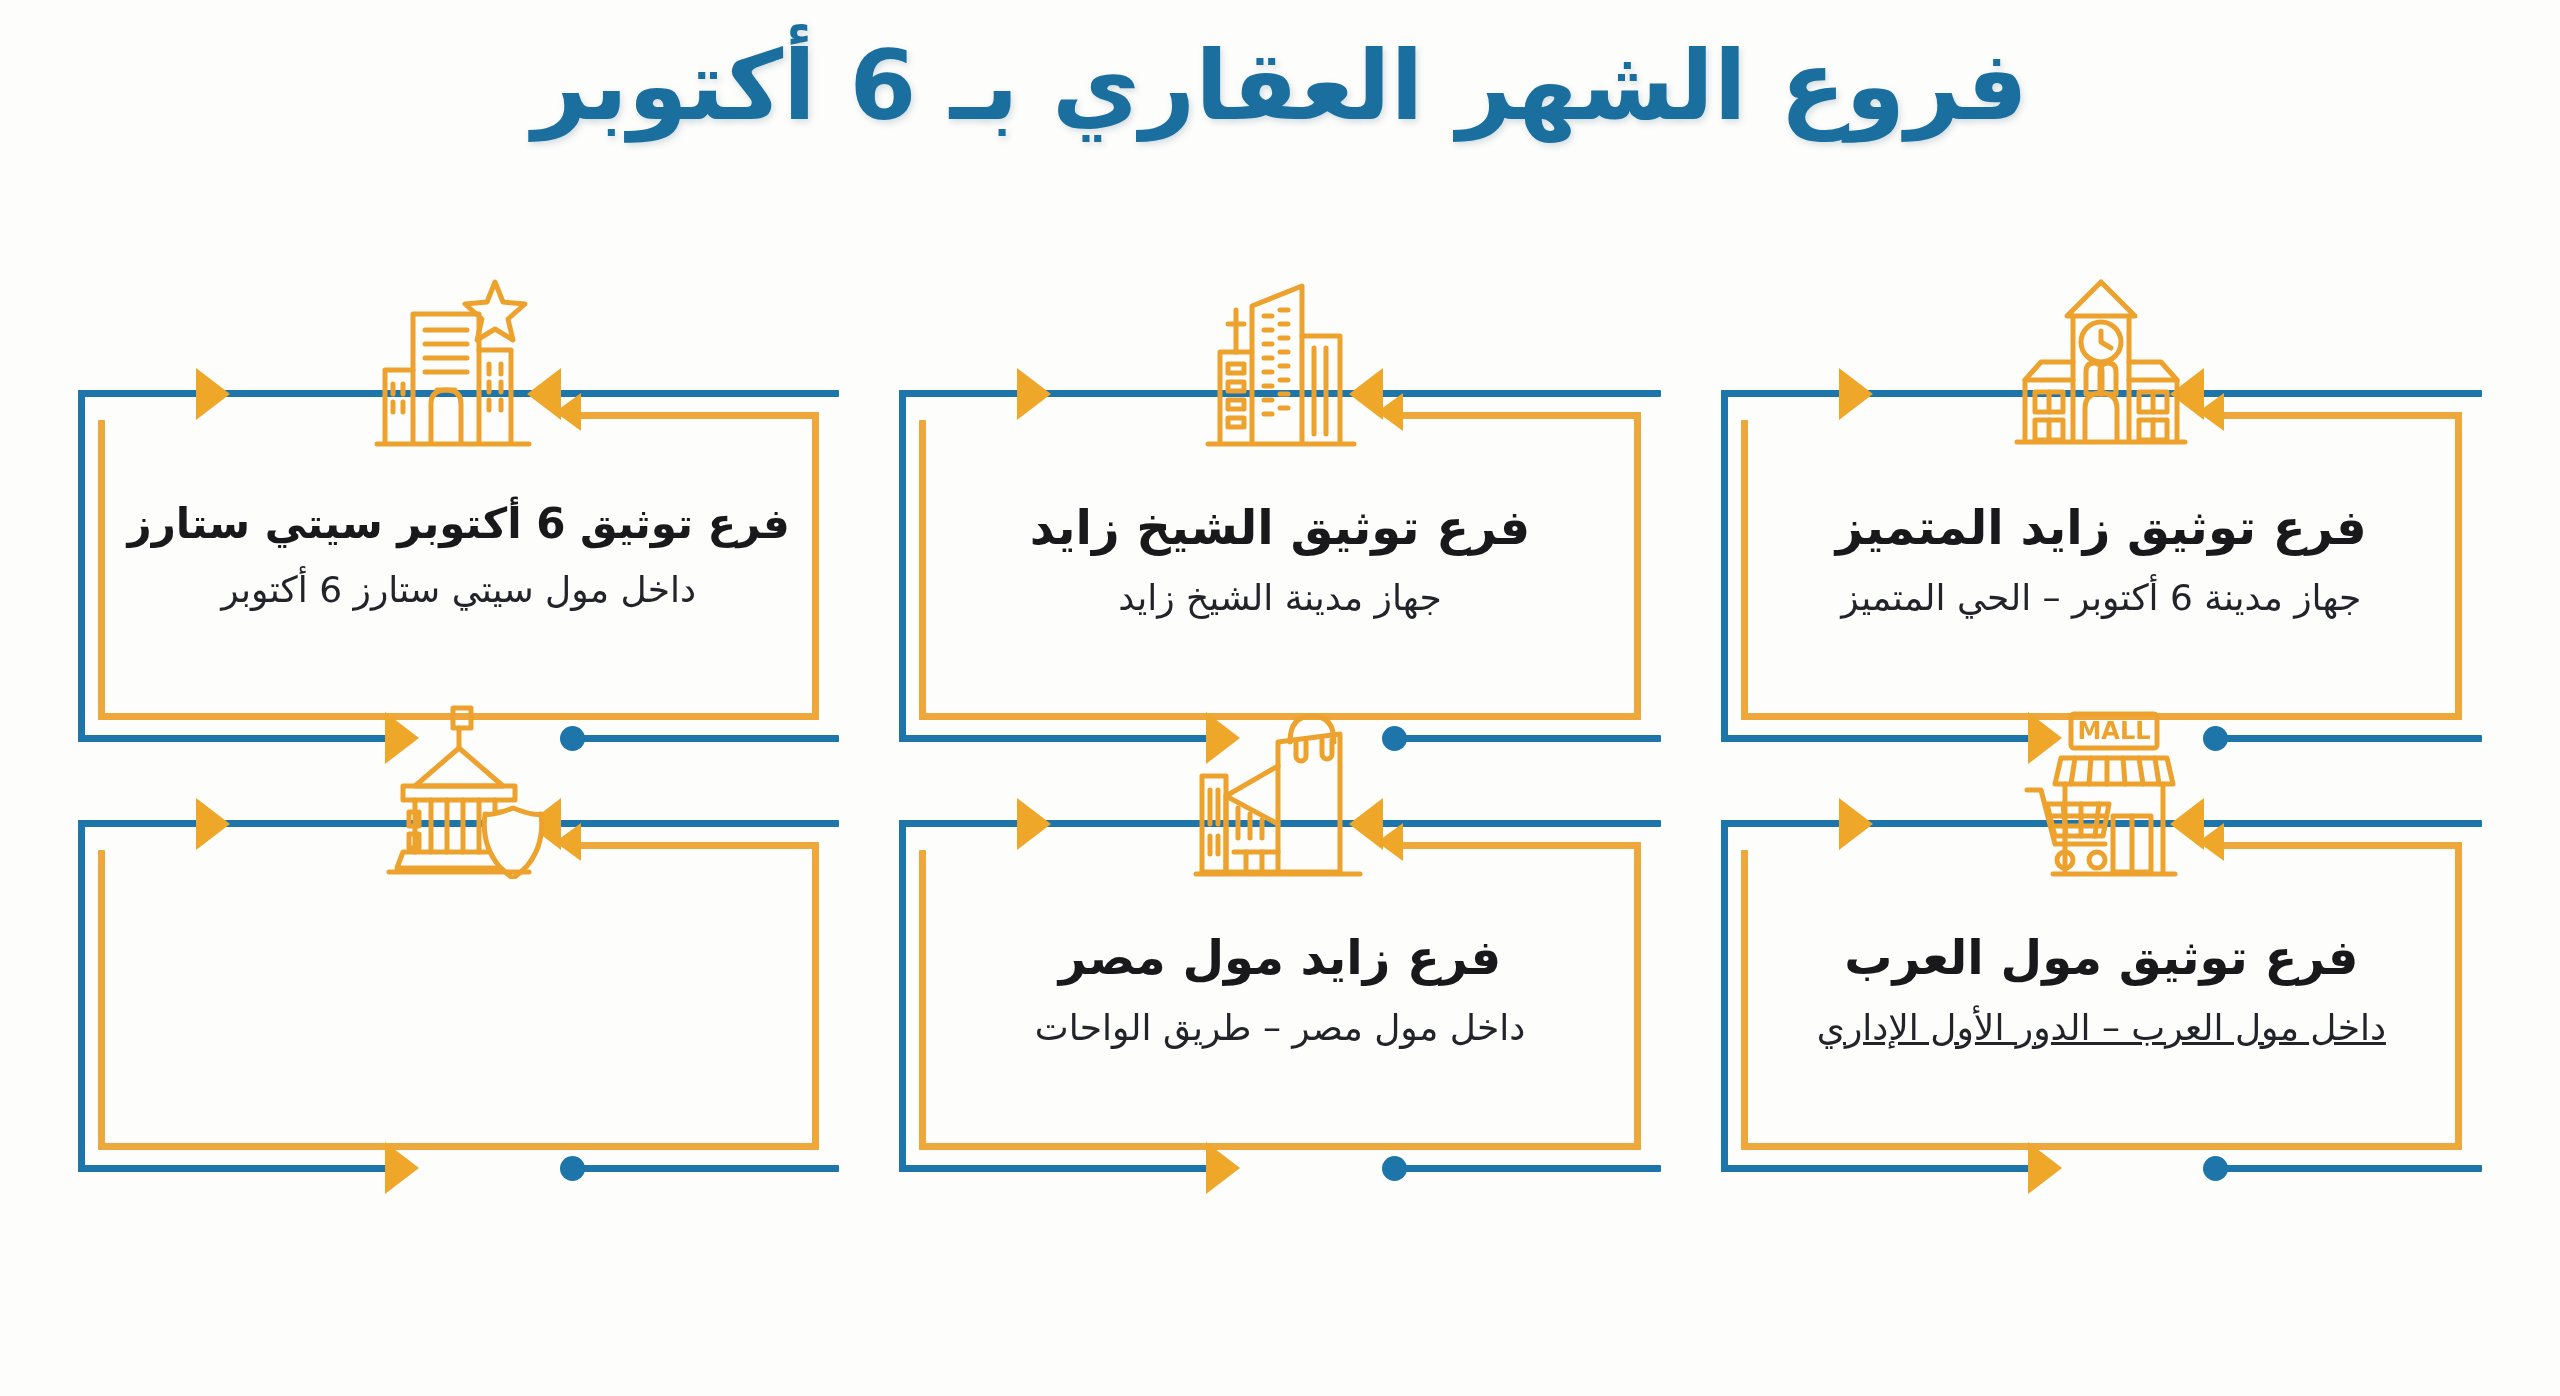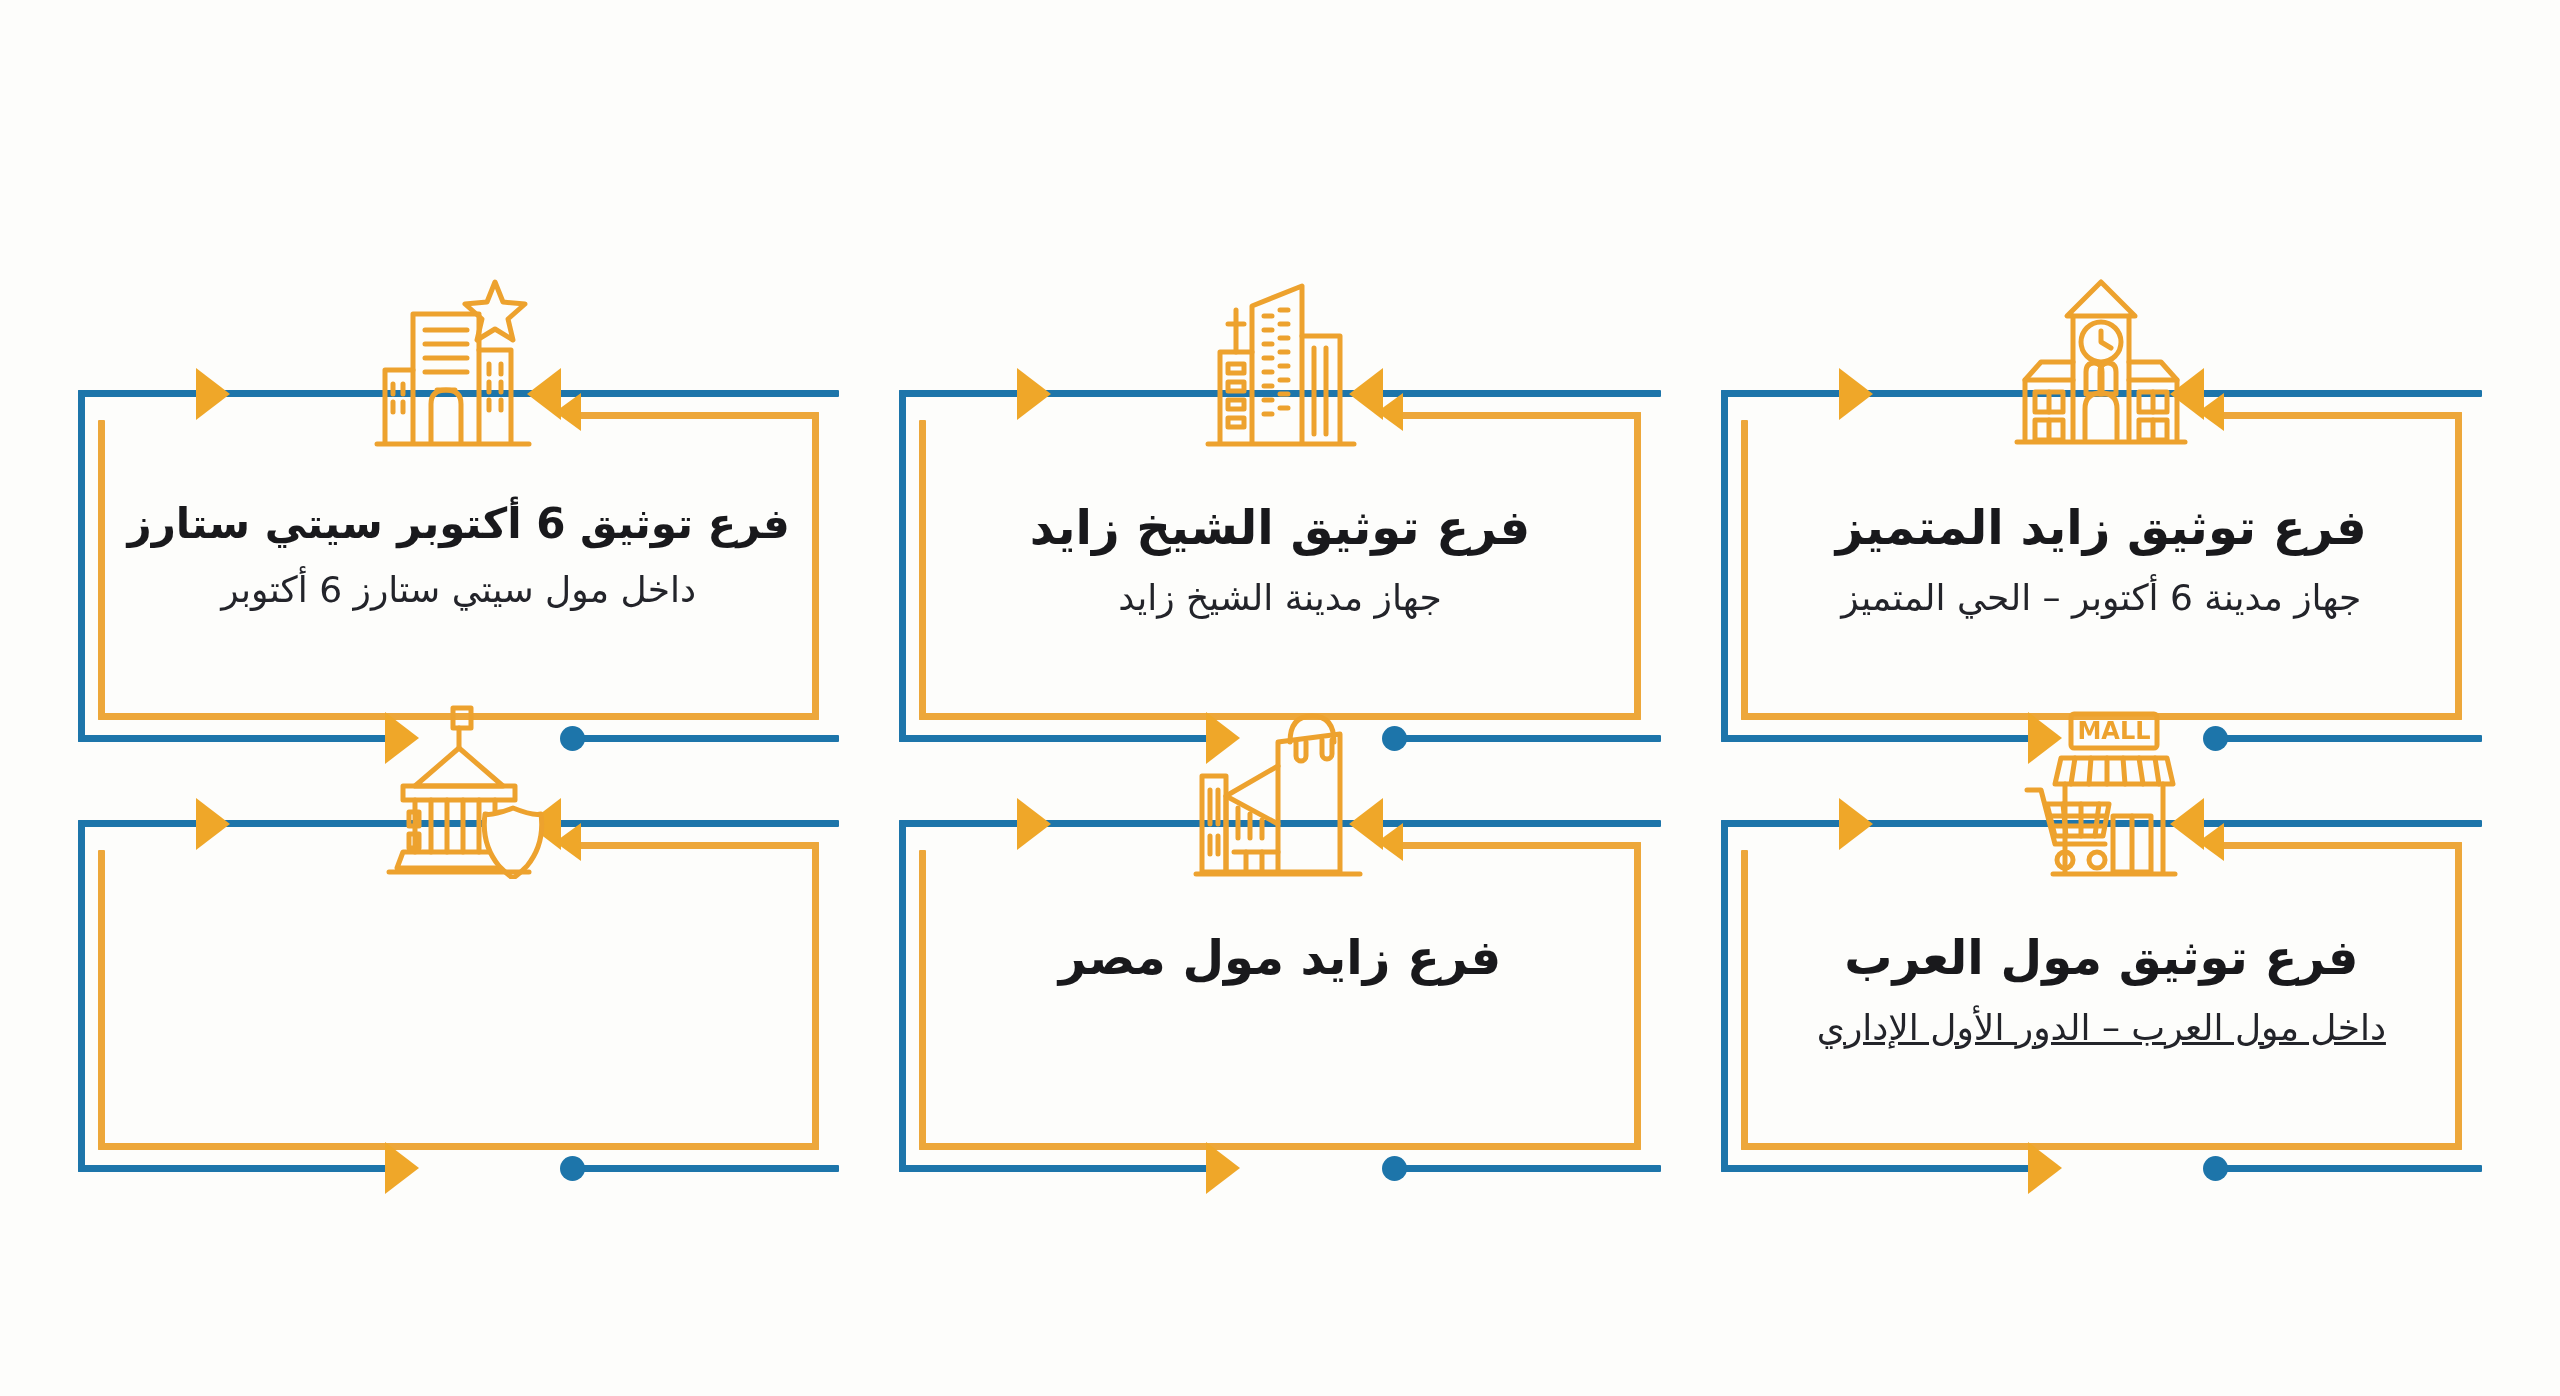--- a/index.html
+++ b/index.html
@@ -217,20 +217,21 @@
     font-size: 36px;
     font-weight: 400;
     line-height: 1.3;
   }
 </style>
 </head>
 <body>
 
 <div id="page">
 
+  <h1 id="title">فروع الشهر العقاري بـ 6 أكتوبر</h1>
 
   <div id="grid">
 
     <div class="card">
       <div class="frame-blue-top"></div>
       <div class="frame-blue-top-right"></div>
       <div class="frame-blue-left"></div>
       <div class="frame-blue-bottom"></div>
       <div class="frame-blue-bottom-right"></div>
       <div class="frame-orange-right"></div>
@@ -418,20 +419,21 @@
           <path d="M20 86 v34 M28 86 v34 M20 132 v18 M28 132 v18"></path>
           <path d="M48 104 v30 M60 110 v24 M72 116 v18"></path>
           <path d="M44 148 L88 148"></path>
           <path d="M56 148 v20 M72 148 v20"></path>
           <path d="M6 170 L170 170"></path>
         </svg>
       </div>
 
       <div class="card-text">
         <div class="card-title">فرع زايد مول مصر</div>
+        <div class="card-sub" style="white-space: nowrap;">داخل مول مصر – طريق الواحات</div>
       </div>
     </div>
 
     <div class="card">
       <div class="frame-blue-top"></div>
       <div class="frame-blue-top-right"></div>
       <div class="frame-blue-left"></div>
       <div class="frame-blue-bottom"></div>
       <div class="frame-blue-bottom-right"></div>
       <div class="frame-orange-right"></div>

